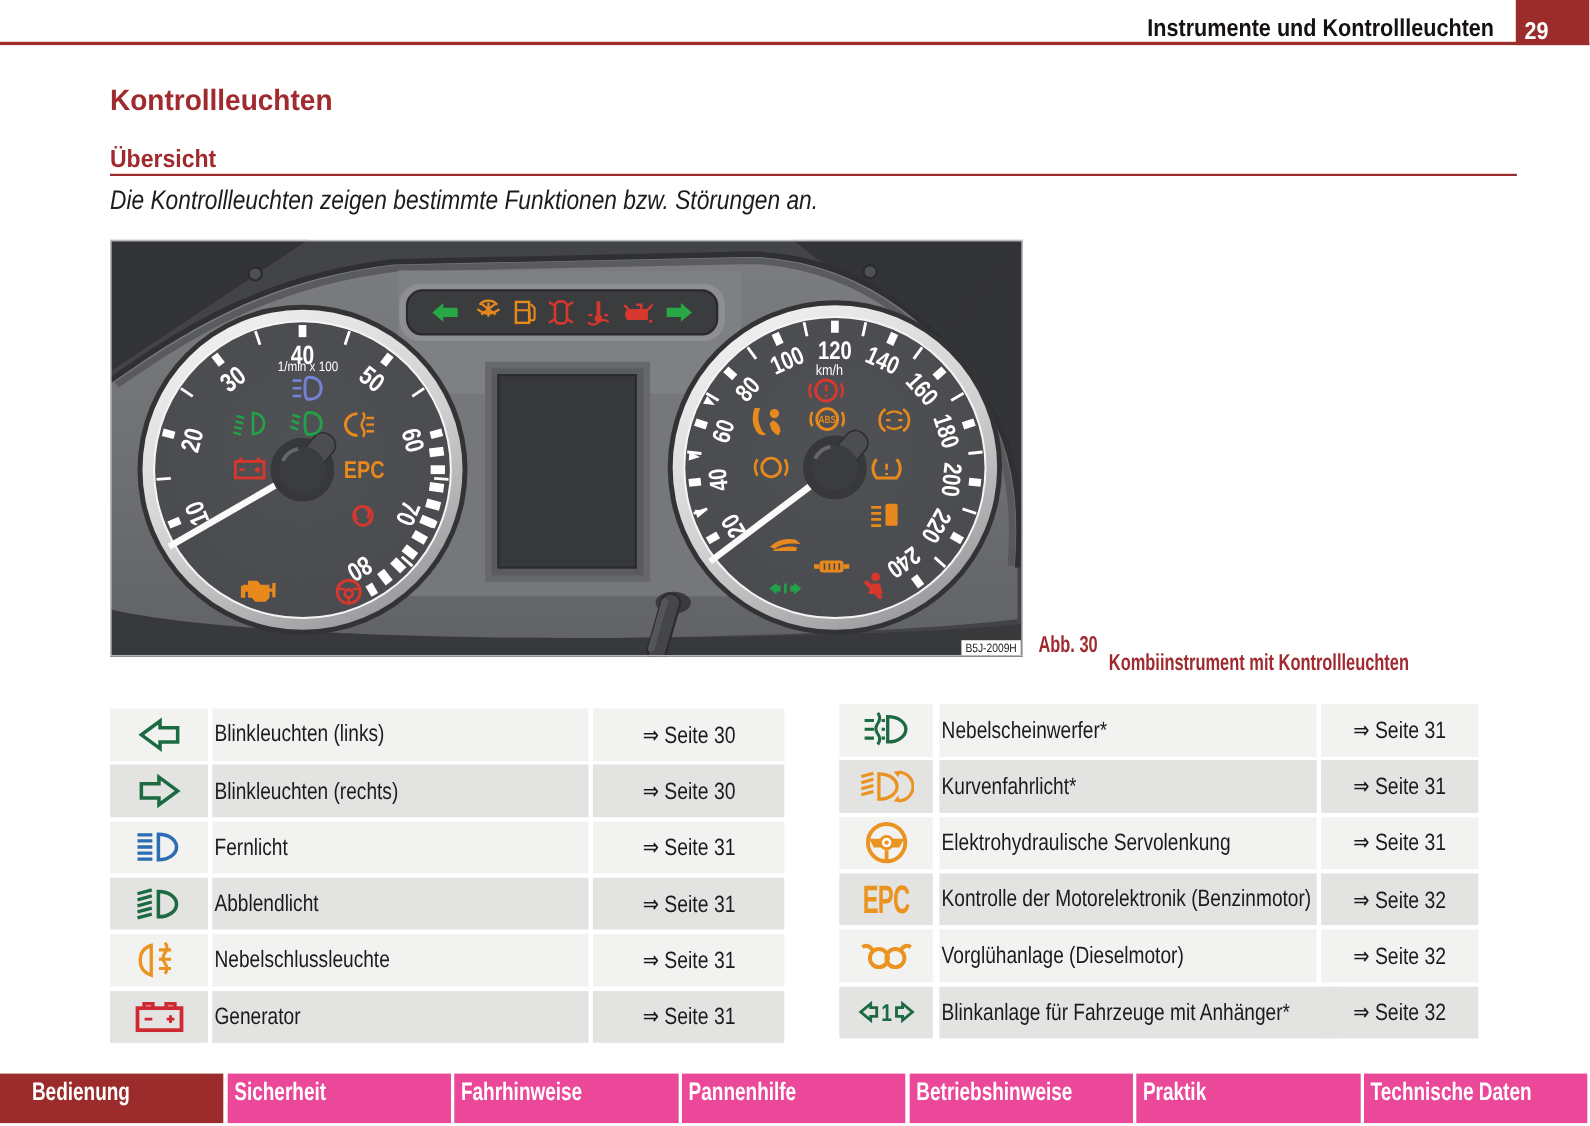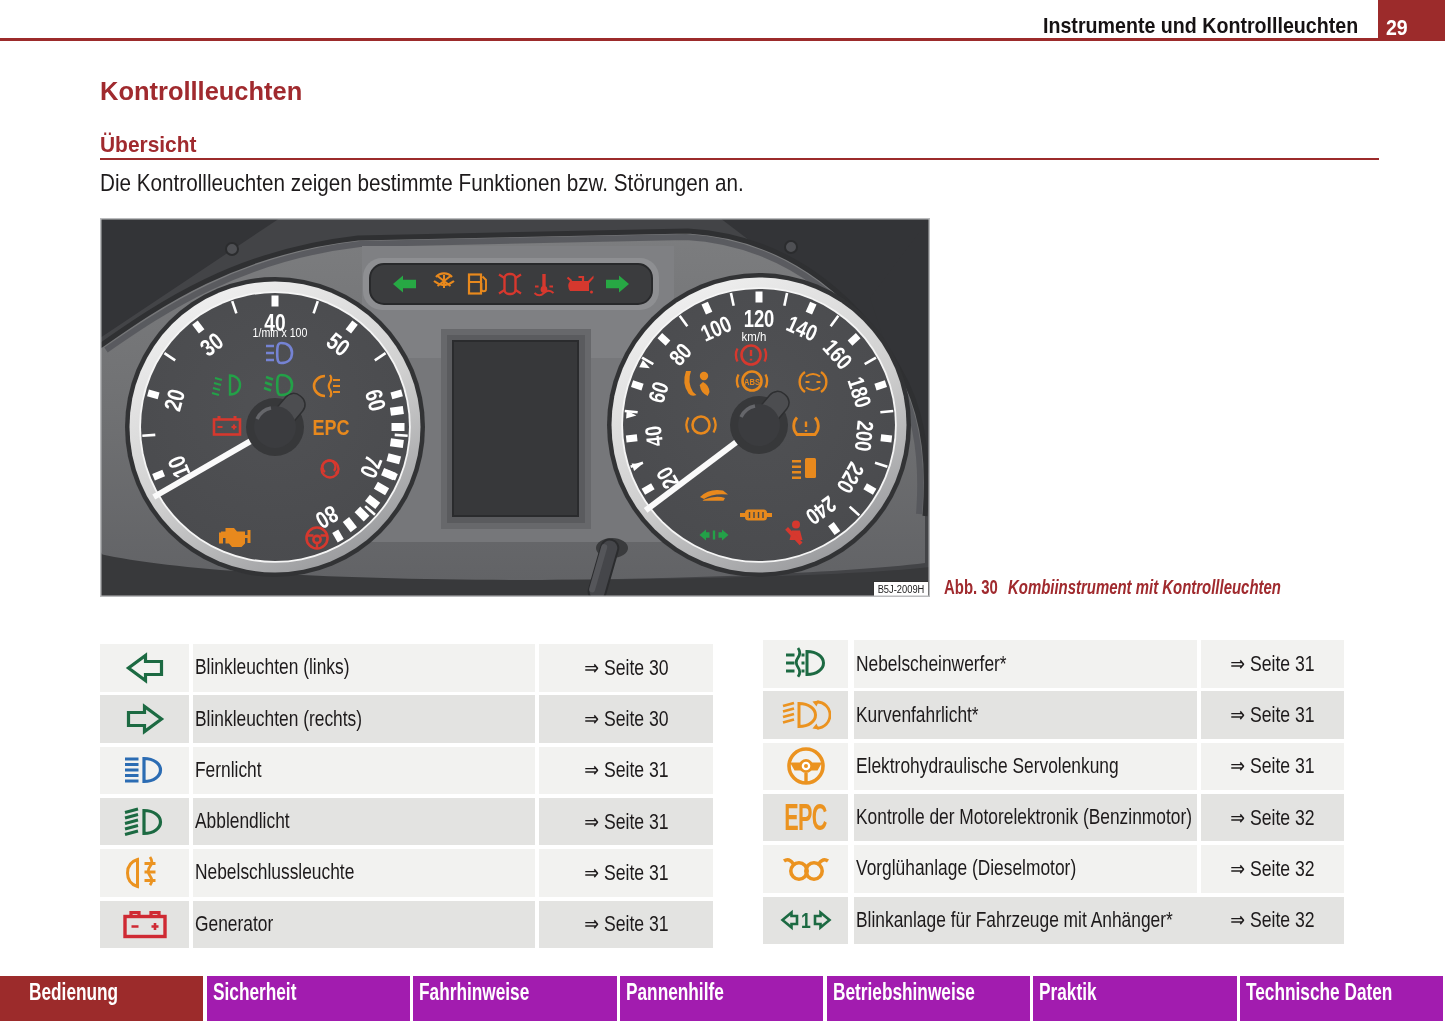--- a/index.html
+++ b/index.html
@@ -12,41 +12,41 @@
   .htext { top:15px; right:87px; font-weight:bold; font-size:22.2px; color:#161213; line-height:1; }
   .htext .cx { transform:scaleX(0.885); transform-origin:100% 50%; }
   .pagebox { left:1378px; top:0; width:67px; height:41px; background:#9c2b2b; color:#fff; font-weight:bold; font-size:22.2px; }
   .pagebox .cx { position:absolute; left:8px; top:17px; transform:scaleX(0.88); line-height:1; }
   
   .h1 { left:100px; top:77.5px; font-weight:bold; font-size:26.7px; color:#a02a2e; line-height:1; }
   .h1 .cx { transform:scaleX(0.954); }
   .h2 { left:100px; top:133.5px; font-weight:bold; font-size:22.5px; color:#a02a2e; line-height:1; }
   .h2 .cx { transform:scaleX(0.93); }
   .subline { left:100px; top:157.5px; width:1279px; height:2.5px; background:#9c2b2b; }
-  .lead { left:100px; top:170.5px; font-size:24.5px; color:#1d1a1b; line-height:1; }
+  .lead { left:100px; top:170.5px; font-style:italic; font-size:24.5px; color:#1d1a1b; line-height:1; }
   .lead .cx { transform:scaleX(0.844); }
   .cluster { position:absolute; left:100px; top:218px; }
   .cap1 { left:944px; top:576px; font-weight:bold; font-size:21px; color:#a02a2e; line-height:1; }
   .cap1 .cx { transform:scaleX(0.71); }
-  .cap2 { left:1008px; top:576px; font-weight:bold; font-size:21px; color:#a02a2e; line-height:1;font-style:italic; }
+  .cap2 { left:1008px; top:592px; font-weight:bold; font-size:21px; color:#a02a2e; line-height:1; }
   .cap2 .cx { transform:scaleX(0.711); }
   
   .tbl { position:absolute; }
   .row { position:absolute; }
   .cell { position:absolute; top:0; height:100%; }
   .c-light { background:#f2f2f0; }
   .c-dark  { background:#e3e3e1; }
   .ictd { display:flex; align-items:center; justify-content:center; }
   .txtd { display:flex; align-items:center; font-size:21.5px; color:#1d1a1b; }
   .txtd .cx { transform:scaleX(0.808); }
   .std  { display:flex; align-items:center; justify-content:center; font-size:21.5px; color:#1d1a1b; }
   .std .cx { transform:scaleX(0.82); transform-origin:50% 50%; }
   
   .nav { left:0; top:976.3px; width:1445px; height:44.7px; display:flex; gap:3.5px; }
-  .tab { width:203.2px; height:44.7px; background:#a21caf; color:#fff; font-weight:bold; font-size:23px; padding-top:3.5px; line-height:1.05; }
+  .tab { width:203.2px; height:44.7px; background:#ec4899; color:#fff; font-weight:bold; font-size:23px; padding-top:3.5px; line-height:1.05; }
   .tab .cx { margin-left:6px; }
   .tab1 { background:#9c2b2b; }
   .tab1 .cx { margin-left:28.5px; }
   .s58,.s69,.s71,.s70 { transform:scaleX(0.75); }
 </style>
 </head>
 <body>
   <div class="abs topline"></div>
   <div class="abs htext"><span class="cx">Instrumente und Kontrollleuchten</span></div>
   <div class="abs pagebox">

